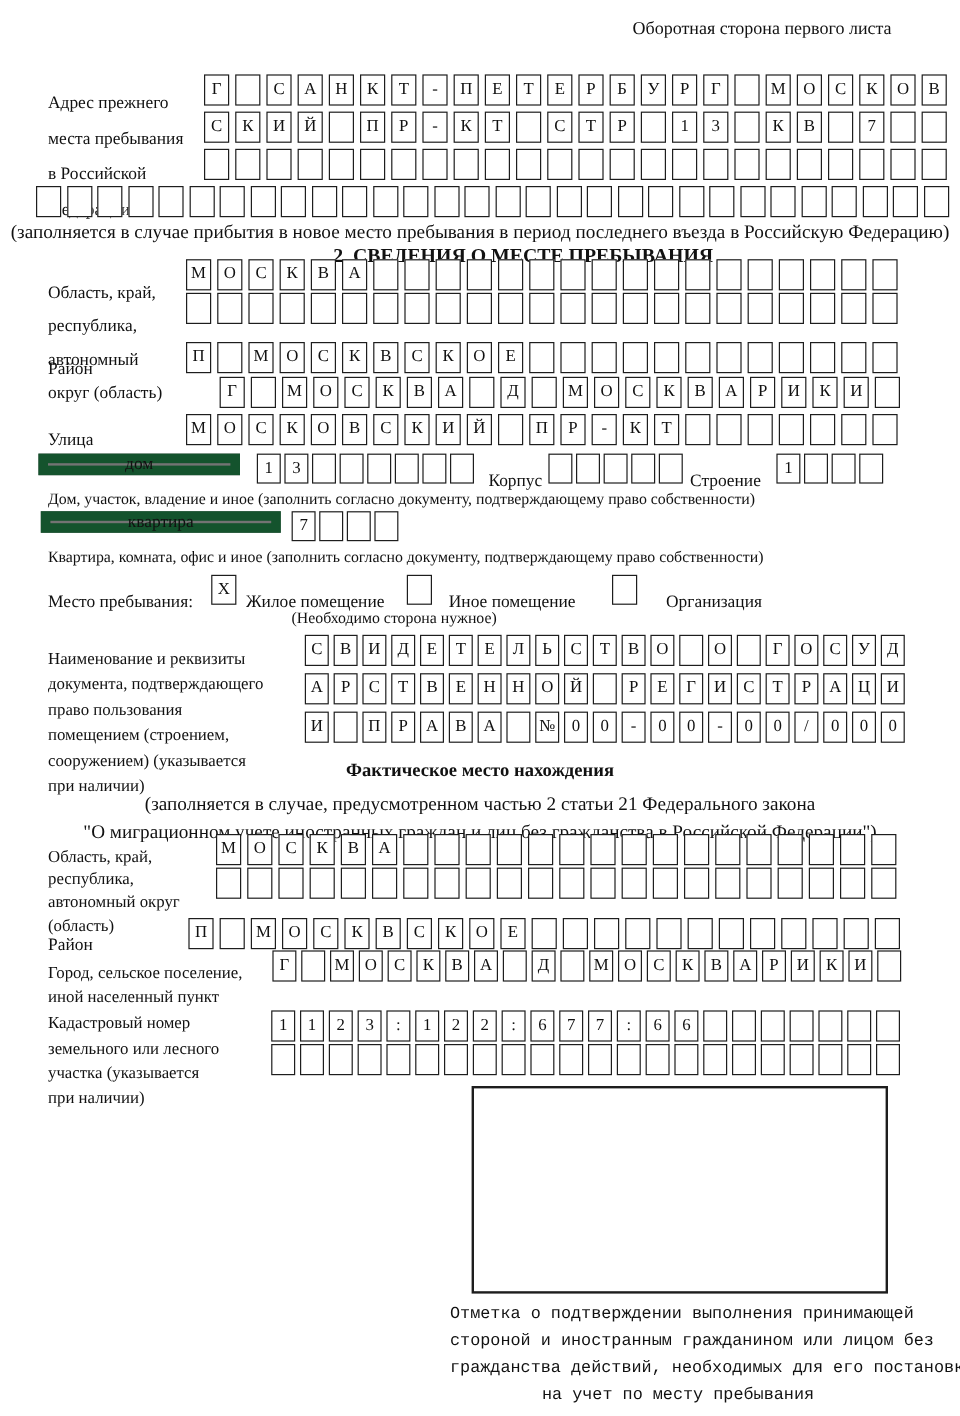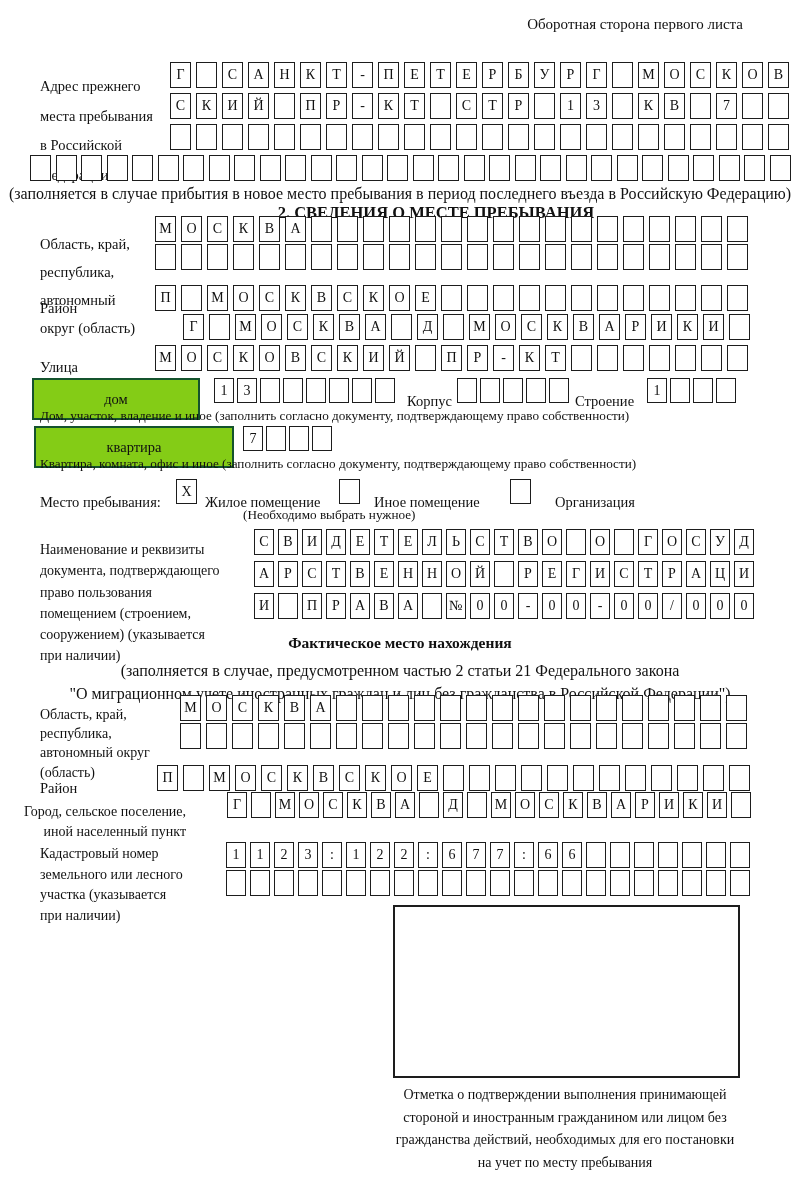--- a/index.html
+++ b/index.html
@@ -15,22 +15,22 @@
   .cell{
     box-sizing:border-box;flex:0 0 auto;width:21px;height:26px;
     border:1.8px solid #1d1d1d;background:#fff;
     display:flex;align-items:center;justify-content:center;
     font-size:14px;line-height:1;
   }
   .cellrow.p25{gap:4.5px;}
   .cellrow.p24{gap:4px;}  .cellrow.p24 .cell{width:20px;}
   .cellrow.p23{gap:3px;}  .cellrow.p23 .cell{width:20px;height:25px;}
   .bigfield{
-    position:absolute;box-sizing:border-box;height:42px;border:2px solid #14532d;
-    display:flex;align-items:center;justify-content:center;font-size:14.5px;background:#84cc16;
+    position:absolute;box-sizing:border-box;height:18px;border:8px solid #14532d;
+    display:flex;align-items:center;justify-content:center;font-size:14.5px;background:#737373;
   }
   .caption{position:absolute;font-size:13.2px;white-space:nowrap;}
   .caption-c{position:absolute;left:0;width:800px;text-align:center;font-size:16px;white-space:nowrap;}
   .h-bold{position:absolute;left:0;width:800px;text-align:center;font-weight:bold;}
   .checkbox{
     position:absolute;box-sizing:border-box;width:21px;height:25px;border:1.8px solid #1d1d1d;
     display:flex;align-items:center;justify-content:center;font-size:14px;background:#fff;
   }
   .stampbox{position:absolute;box-sizing:border-box;border:2px solid #1d1d1d;background:#fff;}
   .stampcap{position:absolute;text-align:center;font-size:14px;line-height:22.5px;}
@@ -337,21 +337,21 @@
 
   <div class="abs" style="left:0;top:479px;width:745px;height:28px;">
     <div class="lbl" style="left:40px;top:3px;">Место пребывания:</div>
     <div class="checkbox" style="left:176px;top:0;">X</div>
     <div class="lbl" style="left:205px;top:3px;">Жилое помещение</div>
     <div class="checkbox" style="left:339px;top:0;"></div>
     <div class="lbl" style="left:374px;top:3px;">Иное помещение</div>
     <div class="checkbox" style="left:510px;top:0;"></div>
     <div class="lbl" style="left:555px;top:3px;">Организация</div>
   </div>
-  <div class="caption" style="left:243px;top:507px;">(Необходимо выбрать нужное)</div>
+  <div class="caption" style="left:243px;top:507px;">(Необходимо сторона нужное)</div>
 
   <div class="lbl lines" style="left:40px;top:527px;line-height:21.3px;font-size:14px;">
       <div>Наименование и реквизиты</div>
       <div>документа, подтверждающего</div>
       <div>право пользования</div>
       <div>помещением (строением,</div>
       <div>сооружением) (указывается</div>
       <div>при наличии)</div>
     </div>
   <div class="cellrow p24" style="left:254px;top:529px;">
@@ -503,21 +503,21 @@
       <div class="cell"></div>
       <div class="cell"></div>
       <div class="cell"></div>
       <div class="cell"></div>
       <div class="cell"></div>
       <div class="cell"></div>
       <div class="cell"></div>
       <div class="cell"></div>
     </div>
 
-  <div class="lbl lines" style="left:24px;top:790px;line-height:20px;font-size:14px;text-align:right;">
+  <div class="lbl lines" style="left:40px;top:790px;line-height:20px;font-size:14px;">
       <div>Город, сельское поселение,</div>
       <div>иной населенный пункт</div>
     </div>
   <div class="cellrow p24" style="left:227px;top:792px;">
       <div class="cell">Г</div>
       <div class="cell"></div>
       <div class="cell">М</div>
       <div class="cell">О</div>
       <div class="cell">С</div>
       <div class="cell">К</div>
@@ -588,20 +588,20 @@
       <div class="cell"></div>
       <div class="cell"></div>
       <div class="cell"></div>
       <div class="cell"></div>
       <div class="cell"></div>
       <div class="cell"></div>
       <div class="cell"></div>
     </div>
 
   <div class="stampbox" style="left:393px;top:905px;width:347px;height:173px;"></div>
-  <div class="stampcap lines" style="left:375px;top:1084px;width:380px;">
+  <div class="stampcap lines" style="left:375px;top:1084px;width:380px;font-family:Liberation Mono, monospace;">
       <div>Отметка о подтверждении выполнения принимающей</div>
       <div>стороной и иностранным гражданином или лицом без</div>
       <div>гражданства действий, необходимых для его постановки</div>
       <div>на учет по месту пребывания</div>
     </div>
 
 </div>
 
 </body></html>

